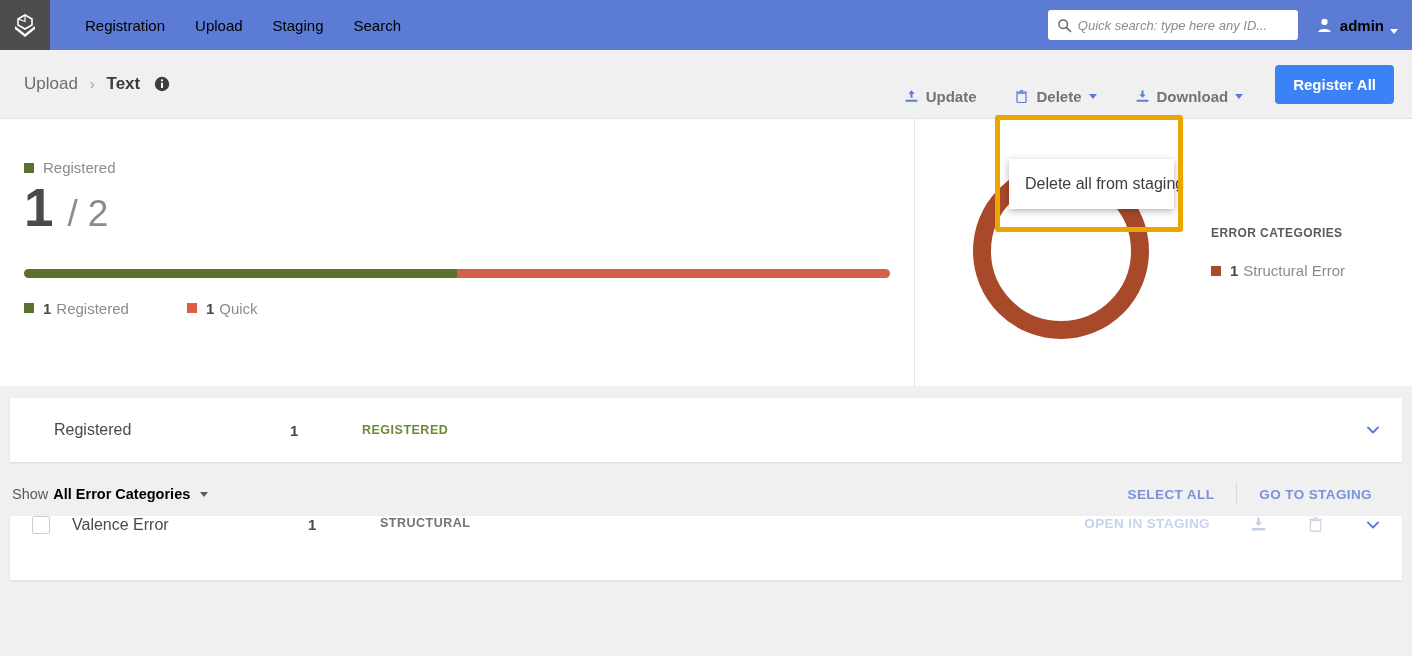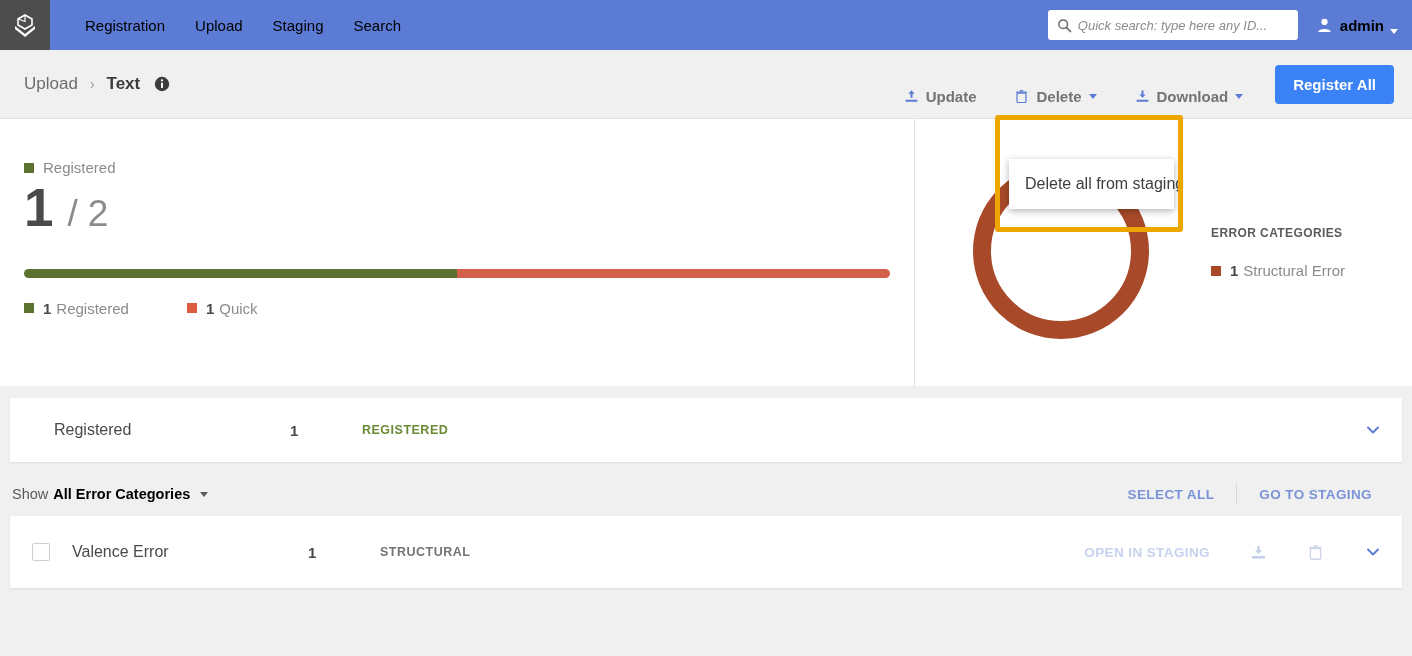--- a/index.html
+++ b/index.html
@@ -148,22 +148,22 @@
   }
   .filter-right { margin-left:auto; display:flex; align-items:center;text-align:center; }
   .link-action {
     color:#7a93d8; font-size:13.5px; font-weight:bold; letter-spacing:.4px;
     cursor:pointer; padding:0 22px;
   }
   .vdiv { width:1px; height:22px; background:#d8d8d8; }
 
   
   .error-card {
-    background:#fff; margin:0 10px; height:72px;
-    display:flex; align-items:center; padding:0 20px 0 22px;
+    background:#fff; margin:0 10px; height:64px;
+    display:flex; align-items:flex-start; padding:0 20px 0 22px;
     box-shadow:0 1px 2px rgba(0,0,0,.09);
   }
   .checkbox {
     width:18px; height:18px; border:1.5px solid #cfcfcf; border-radius:2px;
     background:#fff; flex:0 0 18px; margin-right:22px; cursor:pointer;
   }
   .open-staging {
     color:#c8d2ee; font-size:13.5px; font-weight:bold; letter-spacing:.4px;
     margin-left:auto; cursor:pointer;
   }

